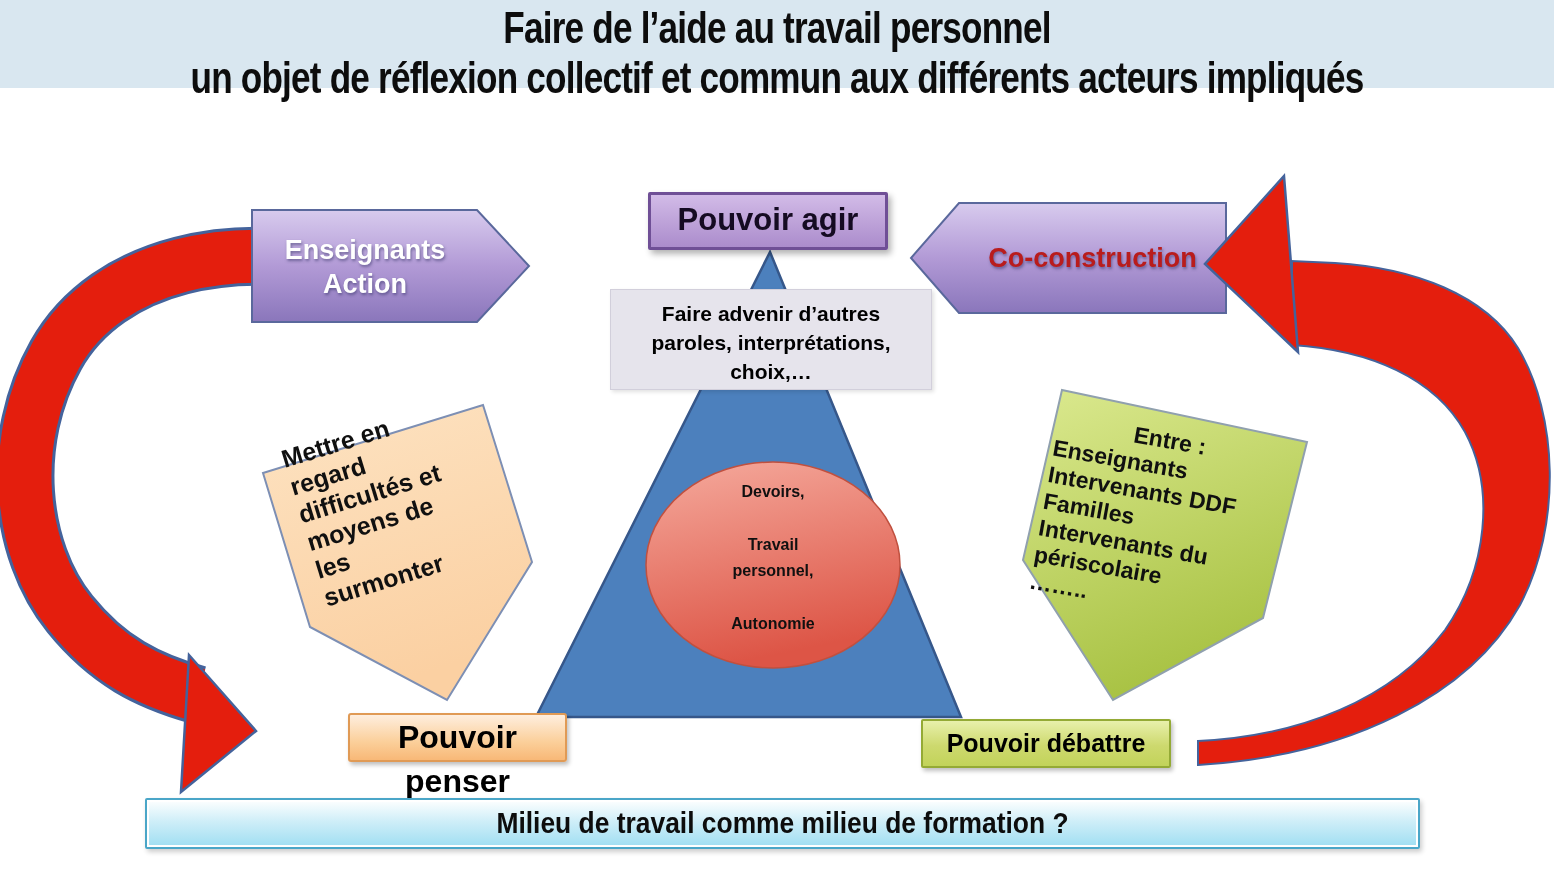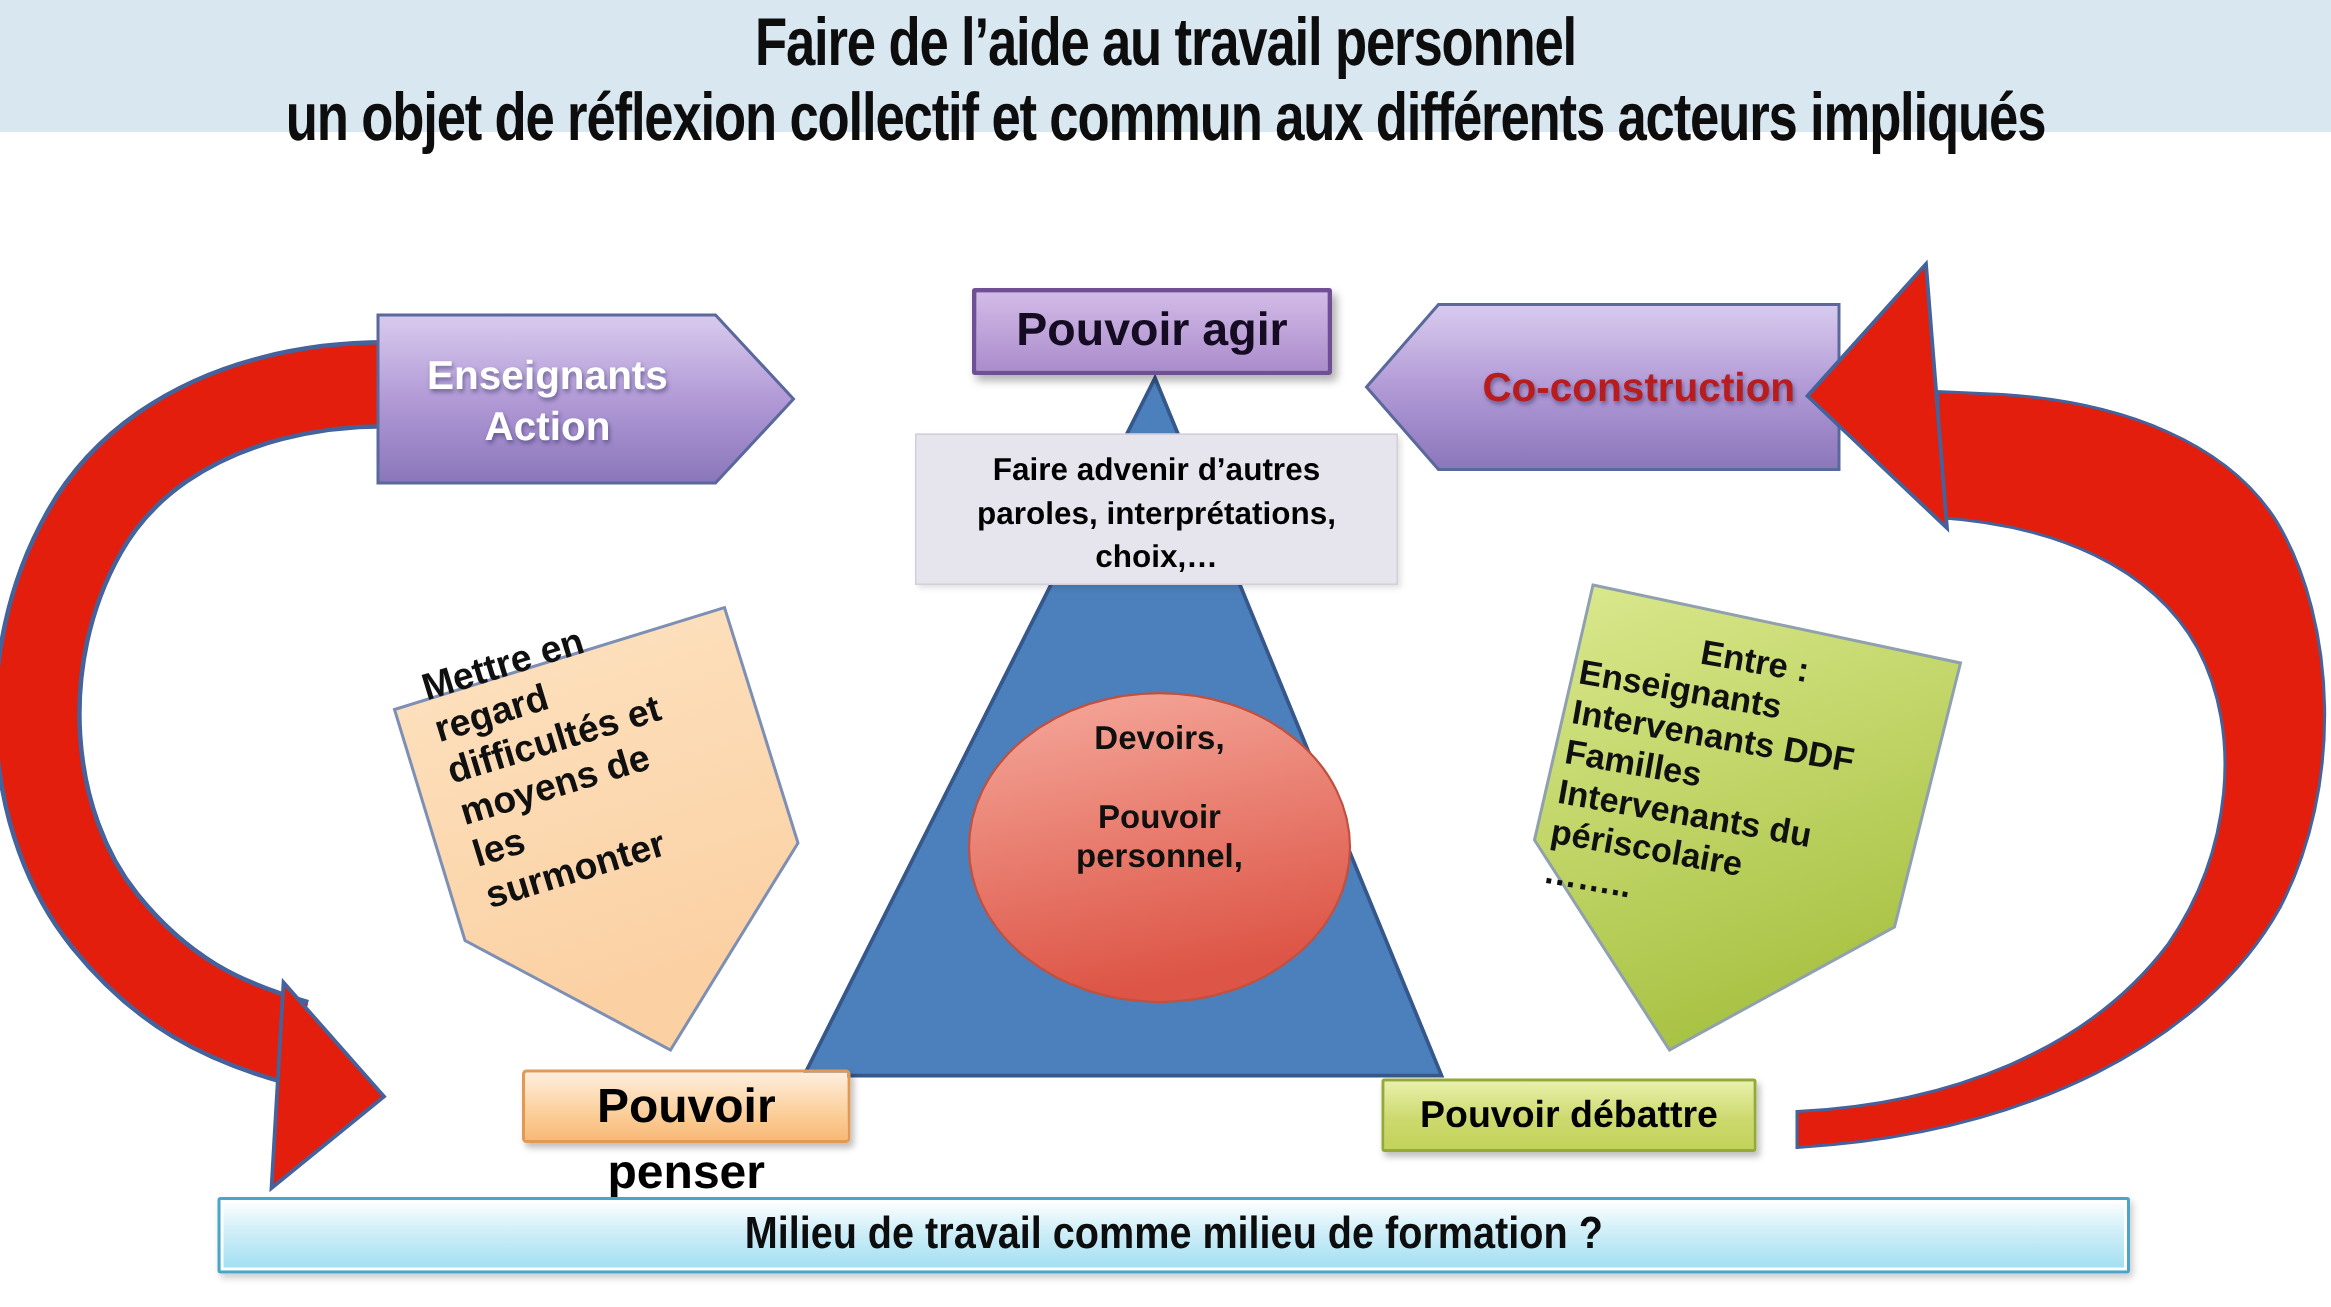--- a/index.html
+++ b/index.html
@@ -24,21 +24,21 @@
   
   .gray-box{left:610px;top:289px;width:322px;height:101px;z-index:2;background:#e6e4ec;
     border:1px solid #d2cfdb;box-shadow:2px 2px 4px rgba(0,0,0,.12);
     text-align:center;font-size:21px;font-weight:700;line-height:29px;padding-top:9px;box-sizing:border-box;}
   
   .obs-label{left:252px;top:233px;width:226px;text-align:center;font-size:27px;line-height:34px;
     color:#fff;text-shadow:1px 2px 3px rgba(40,40,90,.5);}
   .cocon-label{left:960px;top:243px;width:265px;text-align:center;font-size:27px;
     color:#b91c1c;text-shadow:1px 2px 3px rgba(40,40,90,.5);}
   
-  .ellipse-text{left:663px;top:479px;width:220px;text-align:center;font-size:22px;line-height:26px;}
+  .ellipse-text{left:663px;top:479px;width:220px;text-align:center;font-size:16px;line-height:26px;}
   .ellipse-text .gap{margin-bottom:27px;}
   
   .note-orange{left:278px;top:446px;width:238px;transform:rotate(-17deg);transform-origin:0 0;
     font-size:25px;line-height:29px;}
   .note-green{left:1060px;top:408px;width:258px;transform:rotate(10deg);transform-origin:0 0;
     font-size:23px;line-height:27px;}
   .note-green .center{text-align:center;padding-right:30px;}
   
   .pouvoir-penser{left:348px;top:713px;width:215px;height:45px;z-index:2;
     background:linear-gradient(#feeede,#fbcf9a 60%,#f8b877);border:2px solid #e09a55;border-radius:3px;
@@ -118,22 +118,23 @@
 
   <div class="abs txt obs-label">
     <div>Enseignants</div>
     <div>Action</div>
   </div>
 
   <div class="abs txt cocon-label">Co-construction</div>
 
   <div class="abs txt ellipse-text">
     <div class="gap">Devoirs,</div>
-    <div>Pouvoir</div>
+    <div>Travail</div>
     <div class="gap">personnel,</div>
+    <div>Autonomie</div>
   </div>
 
   <div class="abs txt note-orange">
     <div>Mettre en</div>
     <div>regard</div>
     <div>difficultés et</div>
     <div>moyens de</div>
     <div>les</div>
     <div>surmonter</div>
   </div>

